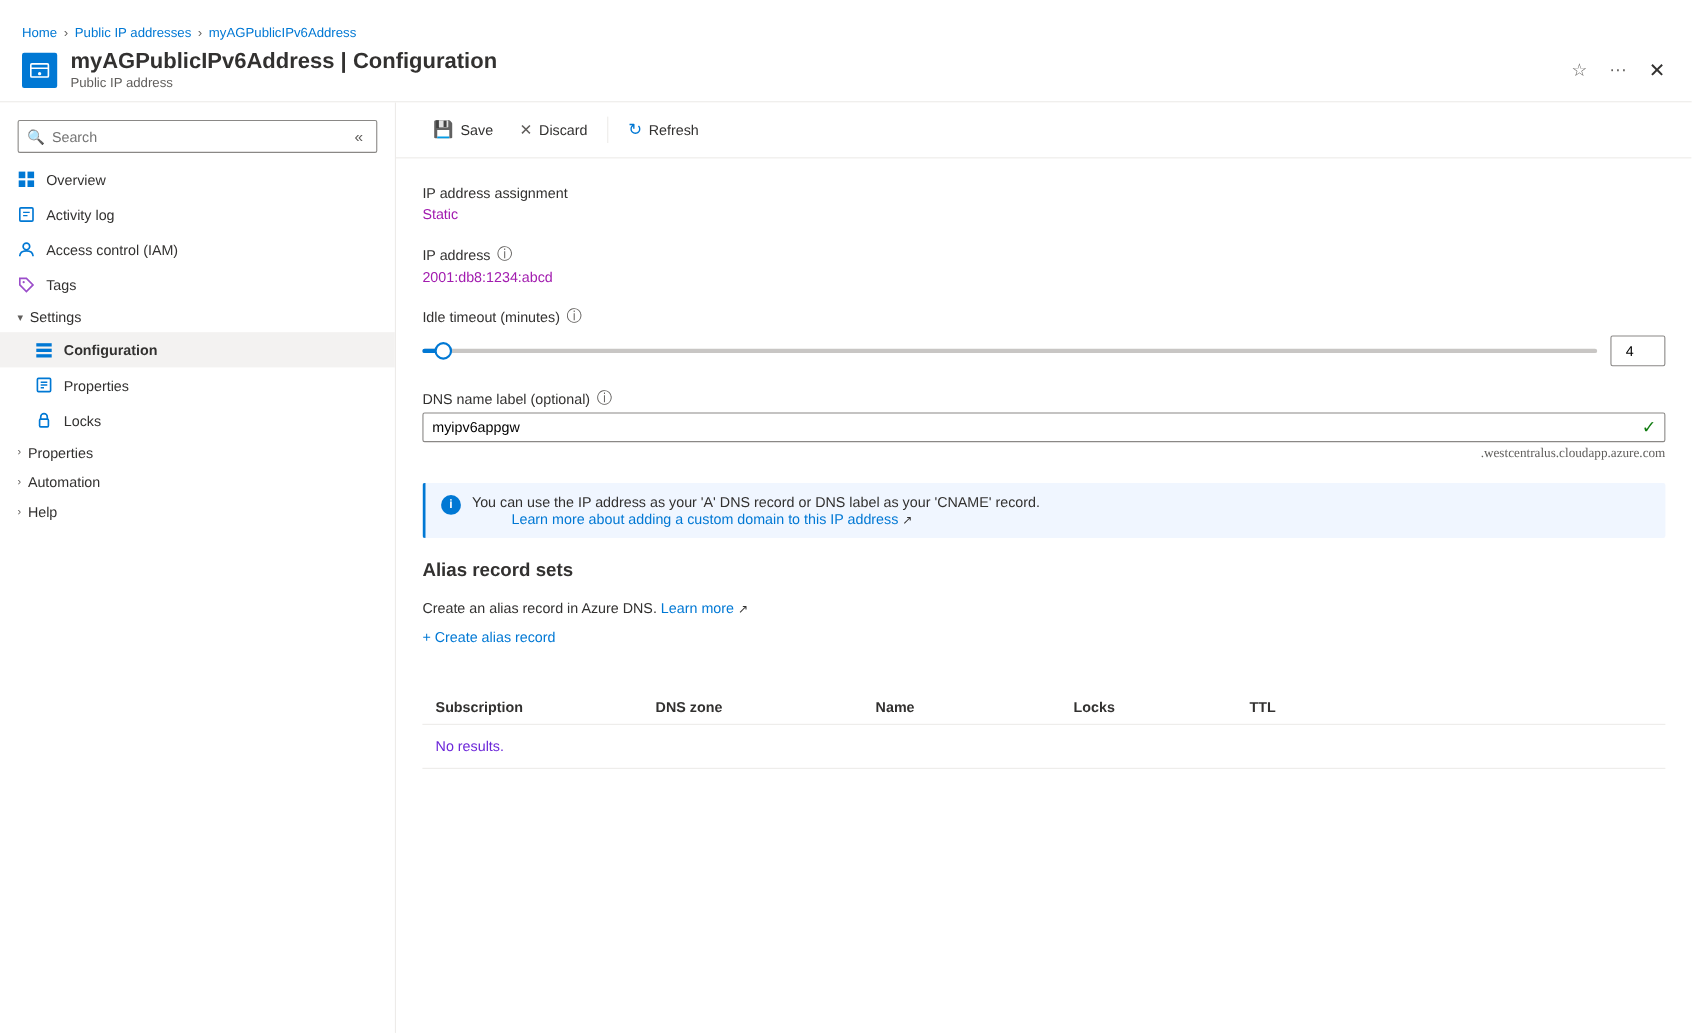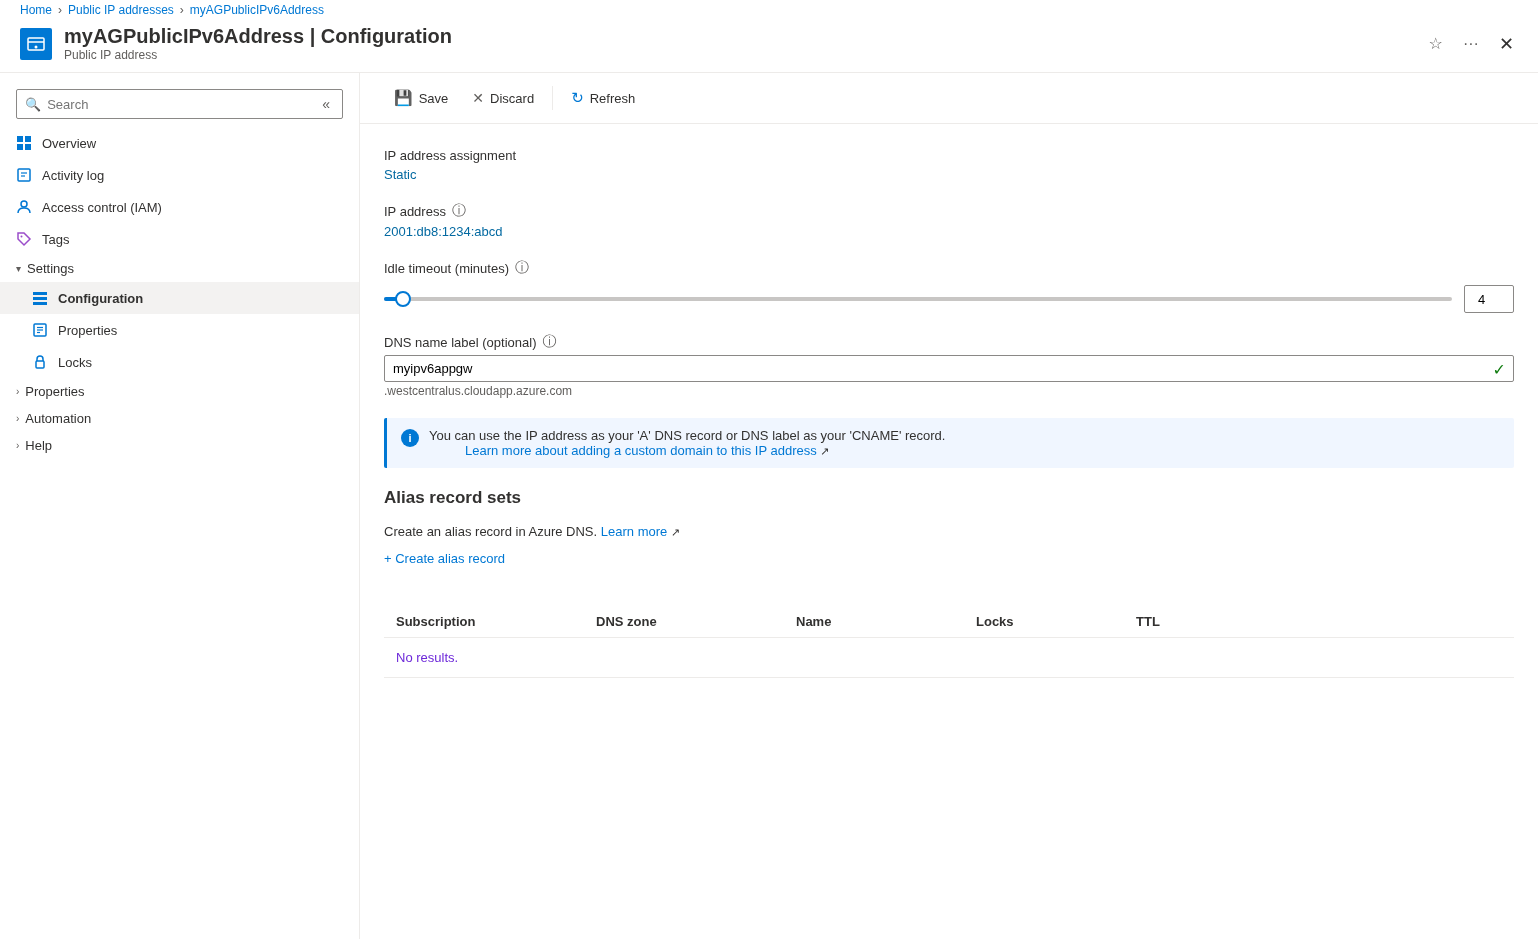--- a/index.html
+++ b/index.html
@@ -1,21 +1,21 @@
 <!DOCTYPE html>
 <html><head>
   <meta charset="utf-8">
   <style>
     * { box-sizing: border-box; margin: 0; padding: 0; }
     body { font-family: 'Segoe UI', Arial, sans-serif; font-size: 13px; color: #323130; background: #fff; }
     
     .container { display: flex; flex-direction: column; height: 939px; width: 1538px; overflow: hidden; }
     
     
-    .header { padding: 3px 20px 0 20px; border-bottom: 1px solid #edebe9; }
+    .header { padding: 23px 20px 0 20px; border-bottom: 1px solid #edebe9; }
     .breadcrumb { display: flex; align-items: center; gap: 6px; font-size: 12px; color: #0078d4; margin-bottom: 8px; }
     .breadcrumb span { color: #605e5c; }
     .breadcrumb a { color: #0078d4; text-decoration: none; cursor: pointer; }
     .title-row { display: flex; align-items: center; justify-content: space-between; padding-bottom: 10px; }
     .title-left { display: flex; align-items: center; gap: 12px; }
     .resource-icon { width: 32px; height: 32px; background: #0078d4; border-radius: 2px; display: flex; align-items: center; justify-content: center; flex-shrink: 0; }
     .resource-icon svg { width: 20px; height: 20px; }
     .title-text h1 { font-size: 20px; font-weight: 600; color: #323130; }
     .title-text .subtitle { font-size: 12px; color: #605e5c; }
     .title-actions { display: flex; align-items: center; gap: 12px; }
@@ -42,31 +42,31 @@
     .main { flex: 1; overflow-y: auto; padding: 0; }
     .toolbar { display: flex; align-items: center; gap: 4px; padding: 10px 24px; border-bottom: 1px solid #edebe9; }
     .toolbar-btn { display: flex; align-items: center; gap: 6px; background: none; border: none; cursor: pointer; color: #323130; padding: 6px 10px; font-size: 13px; border-radius: 2px; }
     .toolbar-sep { width: 1px; height: 24px; background: #edebe9; margin: 0 4px; }
     
     .content { padding: 24px; }
     
     .field-group { margin-bottom: 20px; }
     .field-label { font-size: 13px; color: #323130; margin-bottom: 4px; display: flex; align-items: center; gap: 6px; }
     .field-label .info-icon { color: #605e5c; cursor: help; font-size: 14px; }
-    .field-value { font-size: 13px; color: #0369a1; }
+    .field-value { font-size: 13px; color: #a21caf; }
     
     .slider-container { display: flex; align-items: center; gap: 12px; margin-top: 8px; }
     .slider-track { flex: 1; height: 4px; background: #c8c6c4; border-radius: 2px; position: relative; cursor: pointer; }
     .slider-fill { height: 4px; width: 2%; background: #0078d4; border-radius: 2px; }
     .slider-thumb { width: 16px; height: 16px; background: #fff; border: 2px solid #0078d4; border-radius: 50%; position: absolute; top: -6px; left: 1%; cursor: grab; }
     .slider-input { width: 50px; height: 28px; border: 1px solid #8a8886; border-radius: 2px; text-align: center; font-size: 13px; outline: none; }
     .text-input-wrap { position: relative; }
     .text-input-wrap input { width: 100%; padding: 5px 32px 5px 8px; border: 1px solid #8a8886; border-radius: 2px; font-size: 13px; outline: none; }
     .text-input-wrap .checkmark { position: absolute; right: 8px; top: 50%; transform: translateY(-50%); color: #107c10; font-size: 16px; }
-    .dns-suffix { text-align: left; font-size: 12px; color: #605e5c; margin-top: 2px; }
+    .dns-suffix { text-align: right; font-size: 12px; color: #605e5c; margin-top: 2px; font-family: Liberation Serif, serif; }
     
     .info-box { display: flex; gap: 10px; background: #f0f6ff; border-left: 3px solid #0078d4; padding: 10px 14px; border-radius: 2px; margin-bottom: 20px; font-size: 13px; color: #323130; }
     .info-box .info-icon-circle { width: 18px; height: 18px; background: #0078d4; border-radius: 50%; color: #fff; display: flex; align-items: center; justify-content: center; font-weight: 700; font-size: 11px; flex-shrink: 0; margin-top: 1px; }
     .info-box .info-content { }
     .info-box a { color: #0078d4; text-decoration: none; margin-left: 36px; }
     
     .section-title { font-size: 17px; font-weight: 700; margin-bottom: 16px; }
     .section-desc { font-size: 13px; color: #323130; margin-bottom: 12px; }
     .section-desc a { color: #0078d4; text-decoration: none; }
     .create-link { color: #0078d4; cursor: pointer; text-decoration: none; font-size: 13px; display: inline-block; margin-bottom: 20px; }

